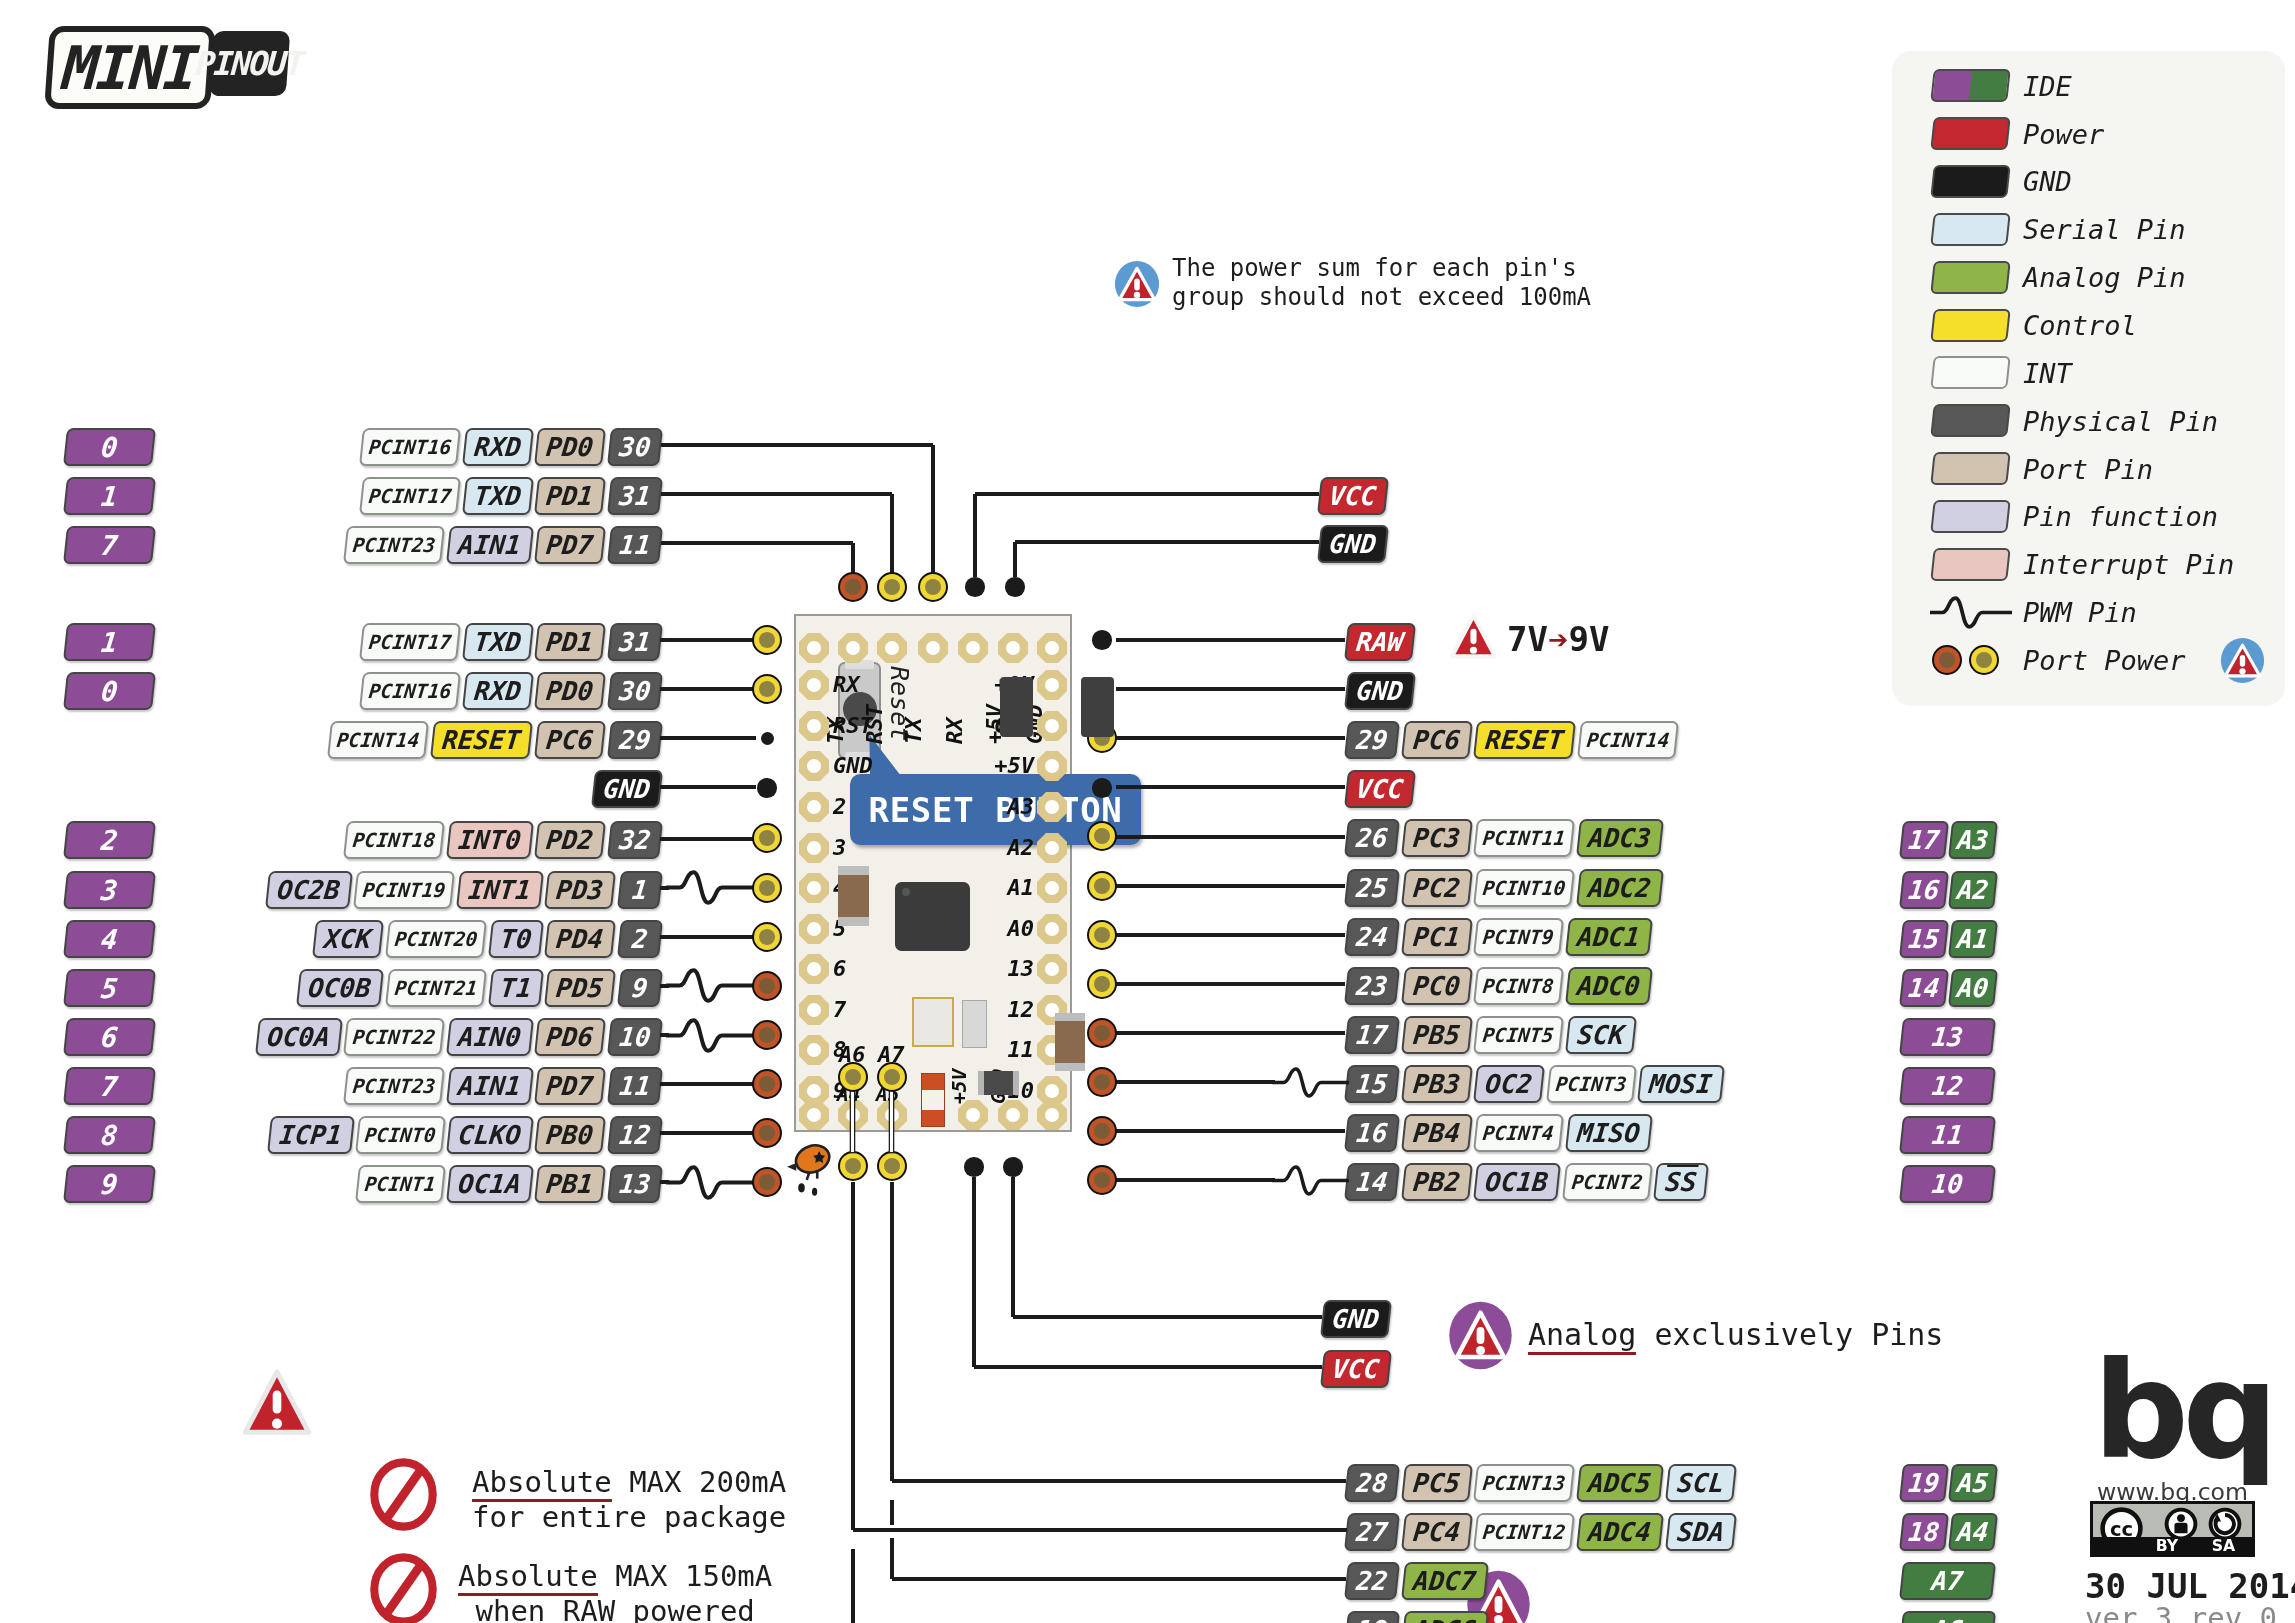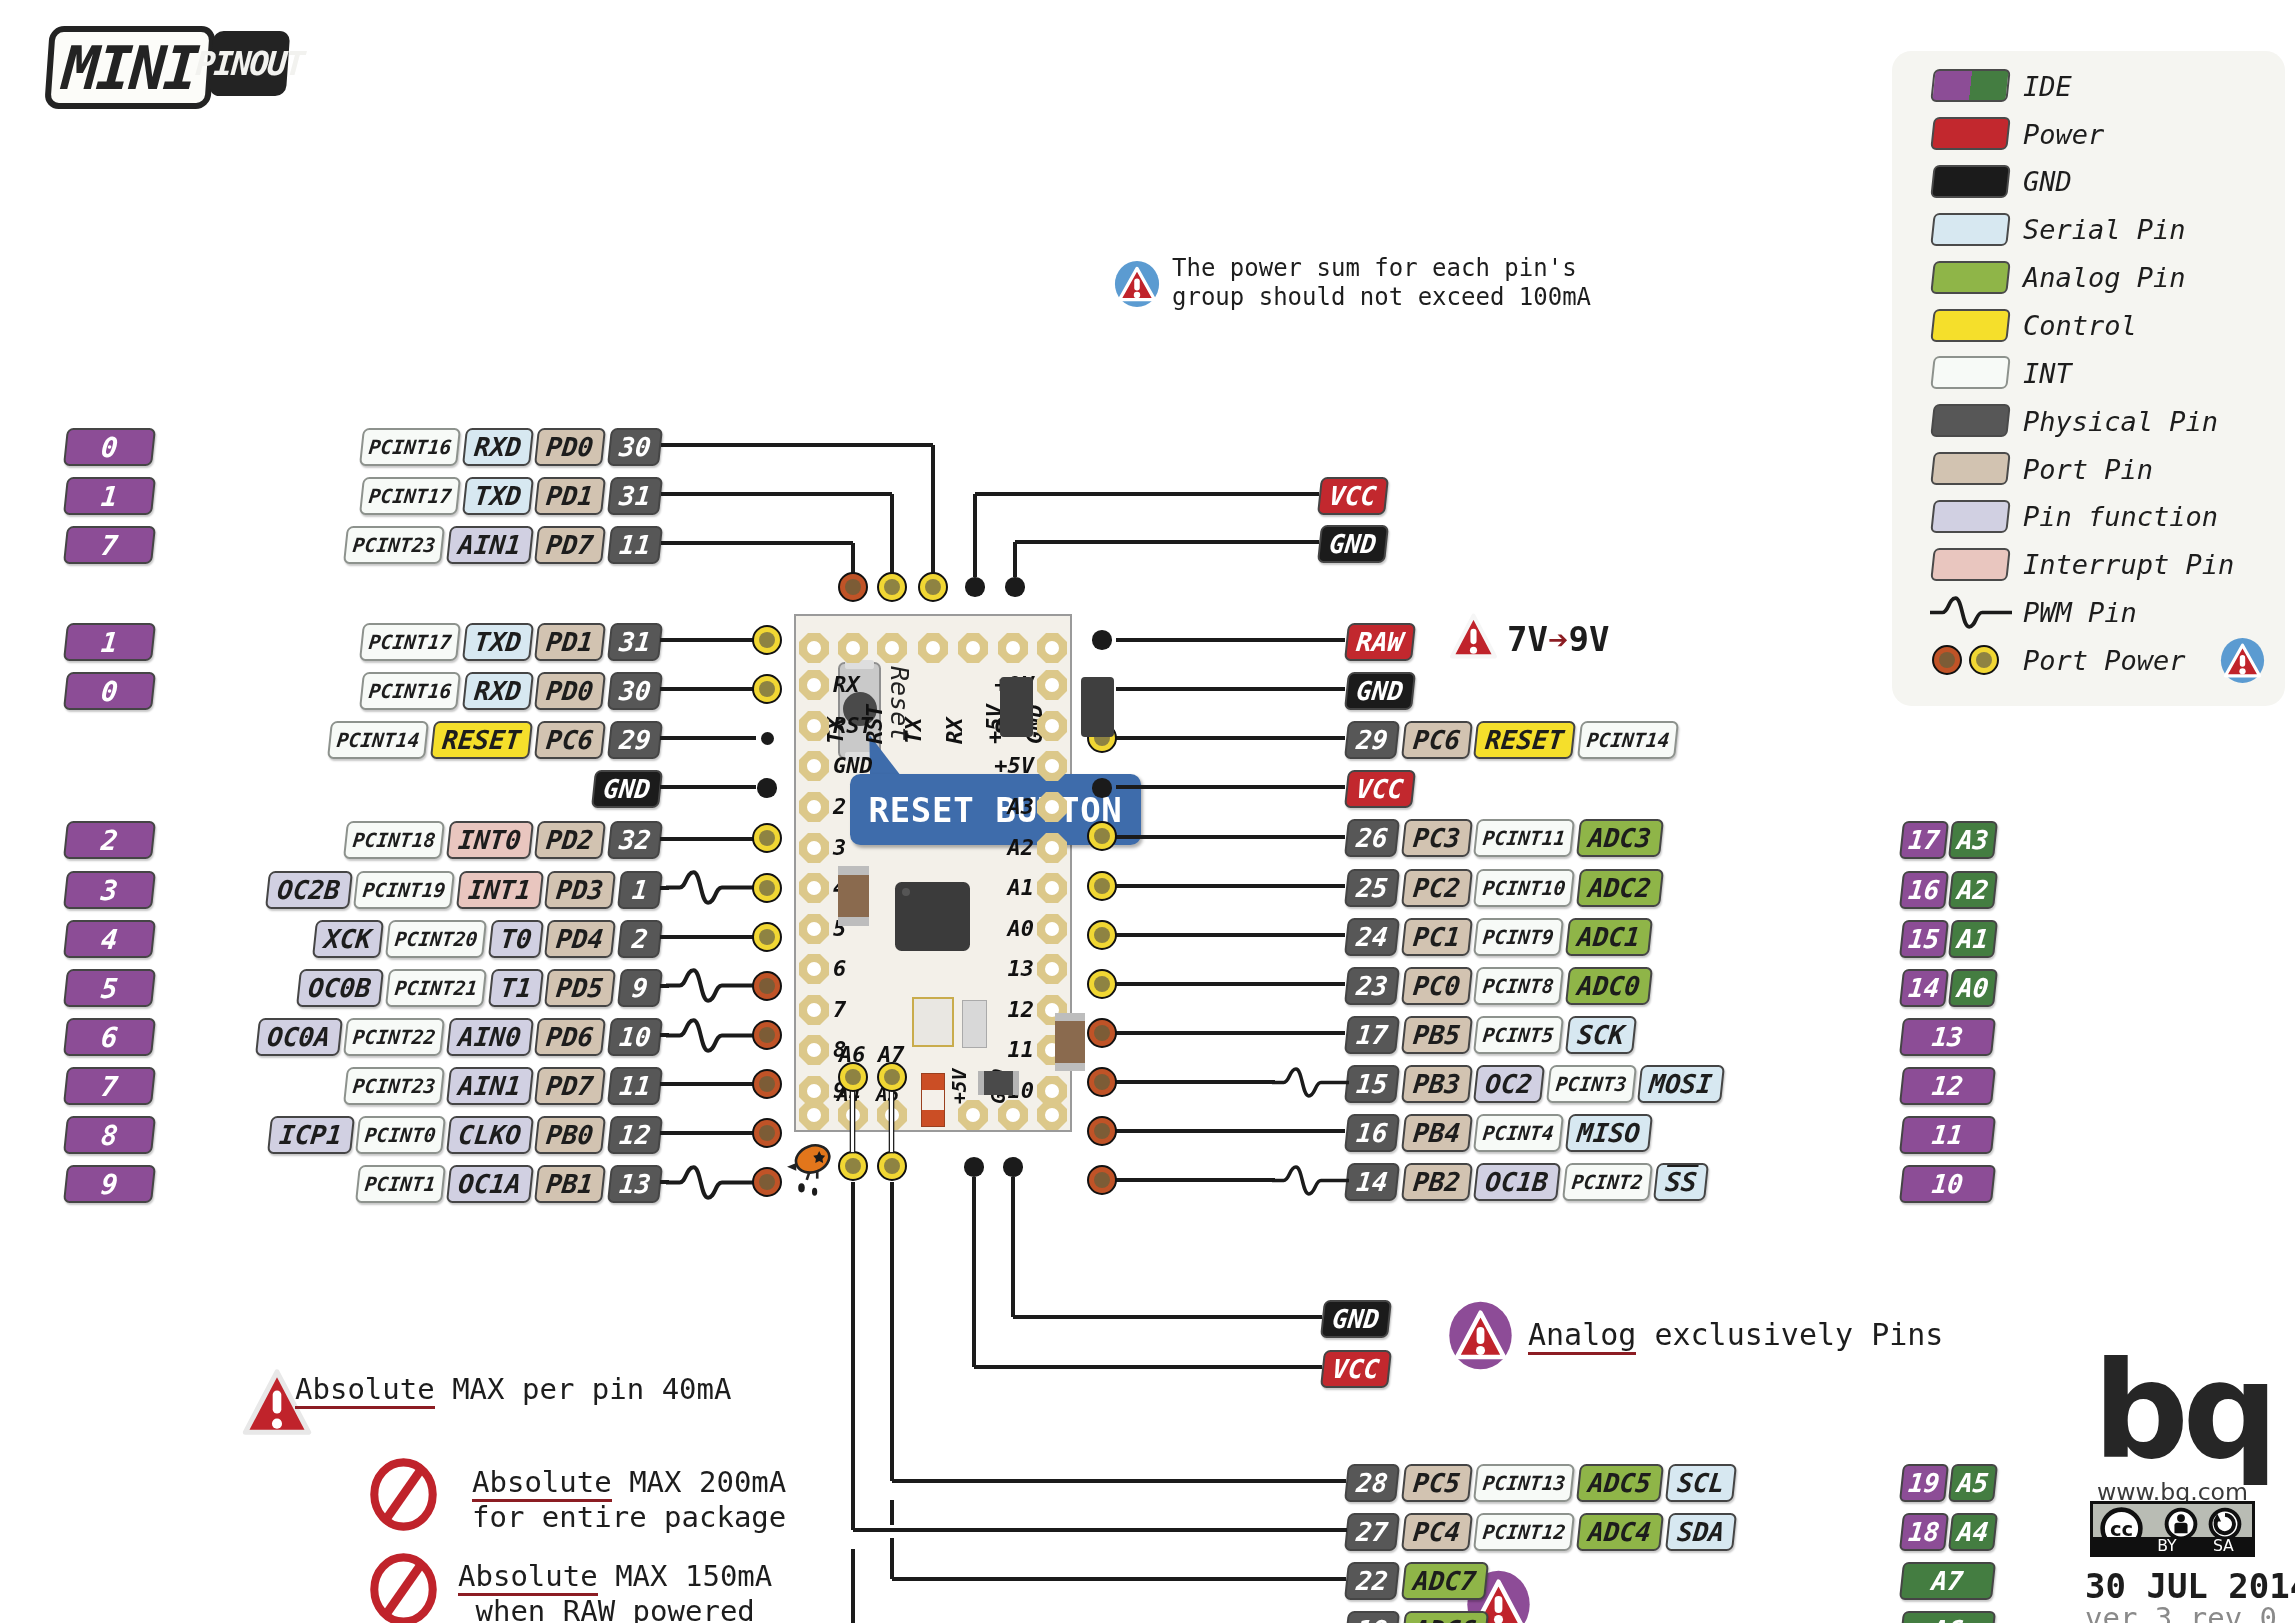--- a/index.html
+++ b/index.html
@@ -70,21 +70,21 @@
   
   .legend{left:1892px;top:51px;width:393px;height:655px;background:#f5f5f1;border-radius:19.6px;}
   .lg-label{position:absolute;left:2023px;font-size:27px;font-style:italic;transform:translateY(-50%);white-space:nowrap;}
   .lg-swatch{position:absolute;left:1932px;width:77px;height:33px;border:2px solid #4a4a4a;border-radius:5.9px;transform:skewX(-6deg);box-sizing:border-box;}
   
   .notetxt{font-size:24px;line-height:29px;white-space:nowrap;}
   .warn-underline{border-bottom:3.3px solid #8c1d23;}
   .maxtxt{font-size:29px;line-height:35px;white-space:nowrap;}
   .footer-brand{font-family:"DejaVu Sans",sans-serif;font-weight:900;font-size:134px;letter-spacing:-6.5px;color:#262626;line-height:118px;}
   .ccbox{left:2090px;top:1501px;width:165px;height:56px;background:#b9bcb4;border:3.3px solid #101010;box-sizing:border-box;}
-  .ccbar{position:absolute;left:0;bottom:0;width:100%;height:17px;background:#101010;color:#fff;font-size:15.7px;font-weight:normal;font-family:"DejaVu Sans",sans-serif;display:flex;justify-content:space-around;align-items:center;padding-left:46px;box-sizing:border-box;}
+  .ccbar{position:absolute;left:0;bottom:0;width:100%;height:17px;background:#101010;color:#fff;font-size:15.7px;font-weight:bold;font-family:"DejaVu Sans",sans-serif;display:flex;justify-content:space-around;align-items:center;padding-left:46px;box-sizing:border-box;}
   .bubble{
     left:850px;top:774px;width:291px;height:71px;background:#3e6cab;border-radius:10.5px;
     display:flex;align-items:center;justify-content:center;color:#fff;font-size:34px;font-weight:bold;letter-spacing:0.7px;
     box-shadow:2px 2.6px 3.3px rgba(0,0,0,.3);
   }
   .bubble-tail{left:865px;top:733px;width:0;height:0;border-left:9.2px solid transparent;border-right:22px solid transparent;border-bottom:46px solid #3e6cab;transform:rotate(-12deg);}
 </style>
 </head>
 <body>
 
@@ -188,21 +188,20 @@
 </div>
 
 <div class="abs" style="left:241px;top:1367px;width:72px;height:73px;">
   <svg width="72" height="73" viewBox="0 0 100 100">
       <path d="M50 6 L94 90 L6 90 Z" fill="#c0232b" stroke="#e8e8e8" stroke-width="7" stroke-linejoin="round"></path>
       <rect x="44" y="32" width="12" height="32" rx="6" fill="#fff"></rect>
       <circle cx="50" cy="78" r="7" fill="#fff"></circle>
     </svg>
 </div>
 <div class="abs maxtxt" style="left:295px;top:1372px;">
-  <div><span class="warn-underline">Absolute</span><span> MAX per pin 40mA</span></div>
 </div>
 
 <div class="abs" style="left:367px;top:1458px;width:73px;height:73px;">
   <svg width="73" height="73" viewBox="0 0 100 100">
       <ellipse cx="50" cy="50" rx="44" ry="48" fill="#fff" stroke="#b9b9b9" stroke-width="2"></ellipse>
       <ellipse cx="50" cy="50" rx="40" ry="44" fill="#fff" stroke="#c0232b" stroke-width="11"></ellipse>
       <rect x="12" y="44" width="76" height="12" fill="#c0232b" transform="rotate(-55 50 50)"></rect>
     </svg>
 </div>
 <div class="abs maxtxt" style="left:440px;top:1465px;margin-left:32px;">

